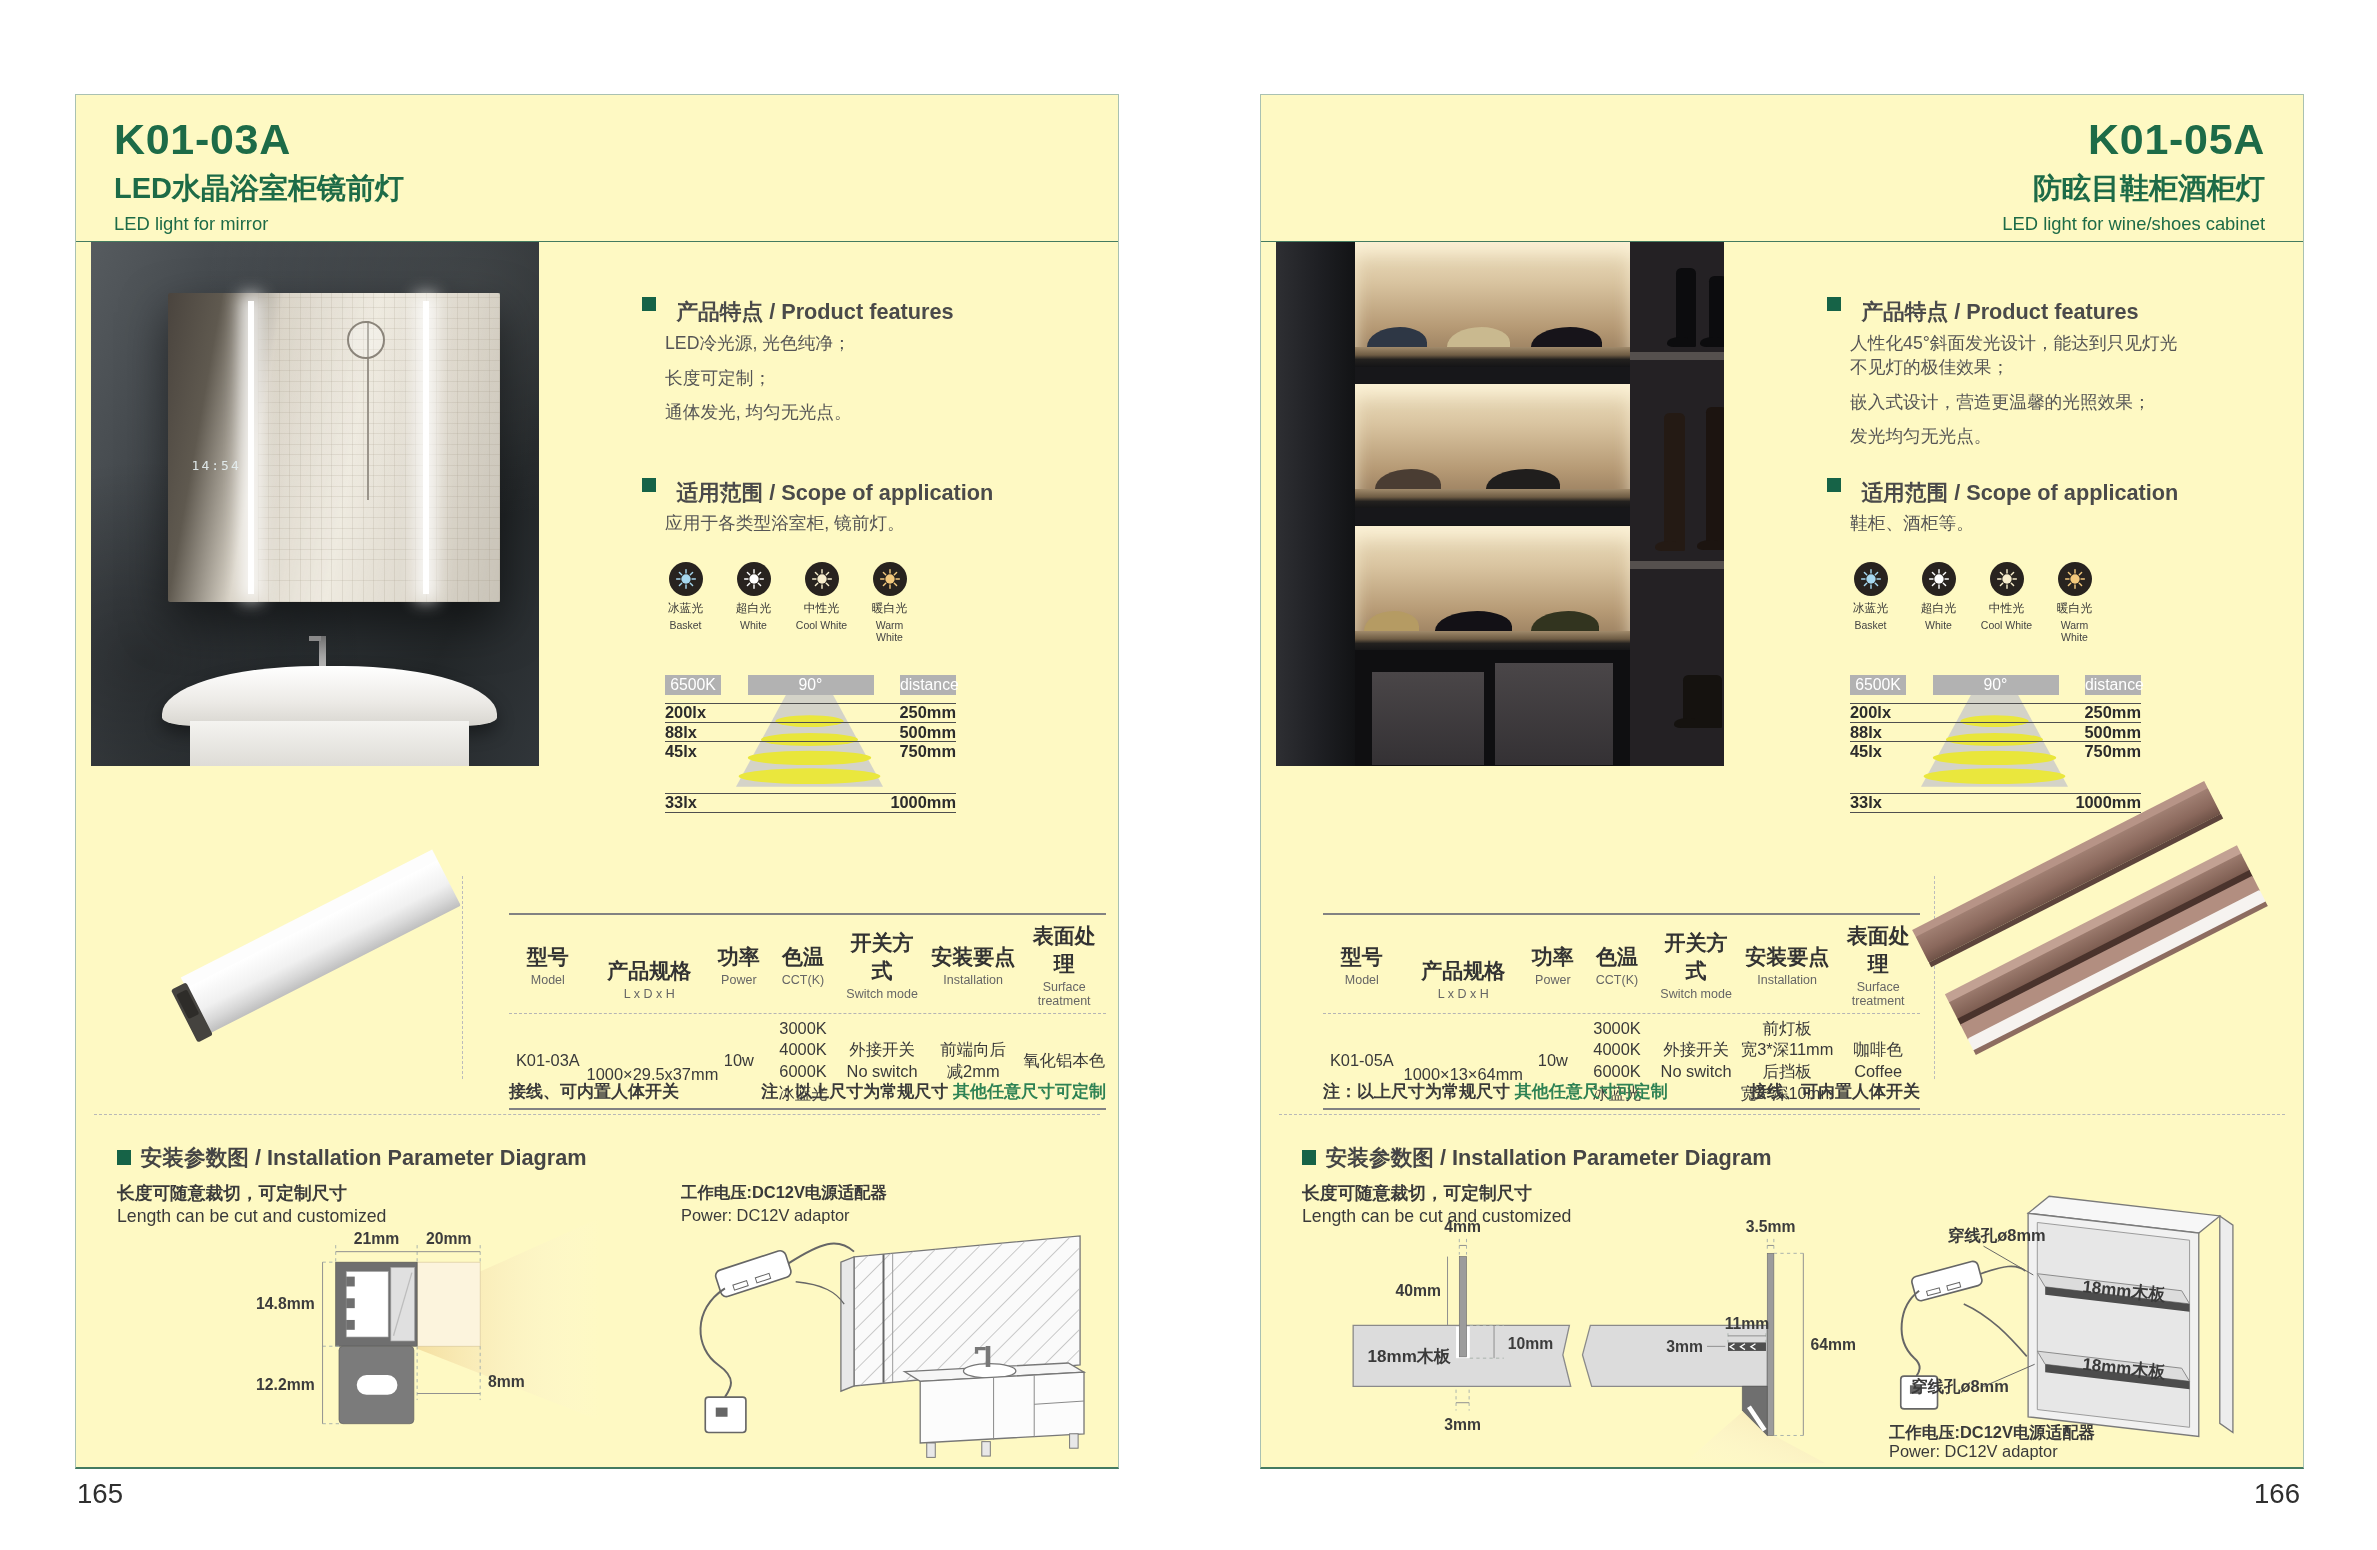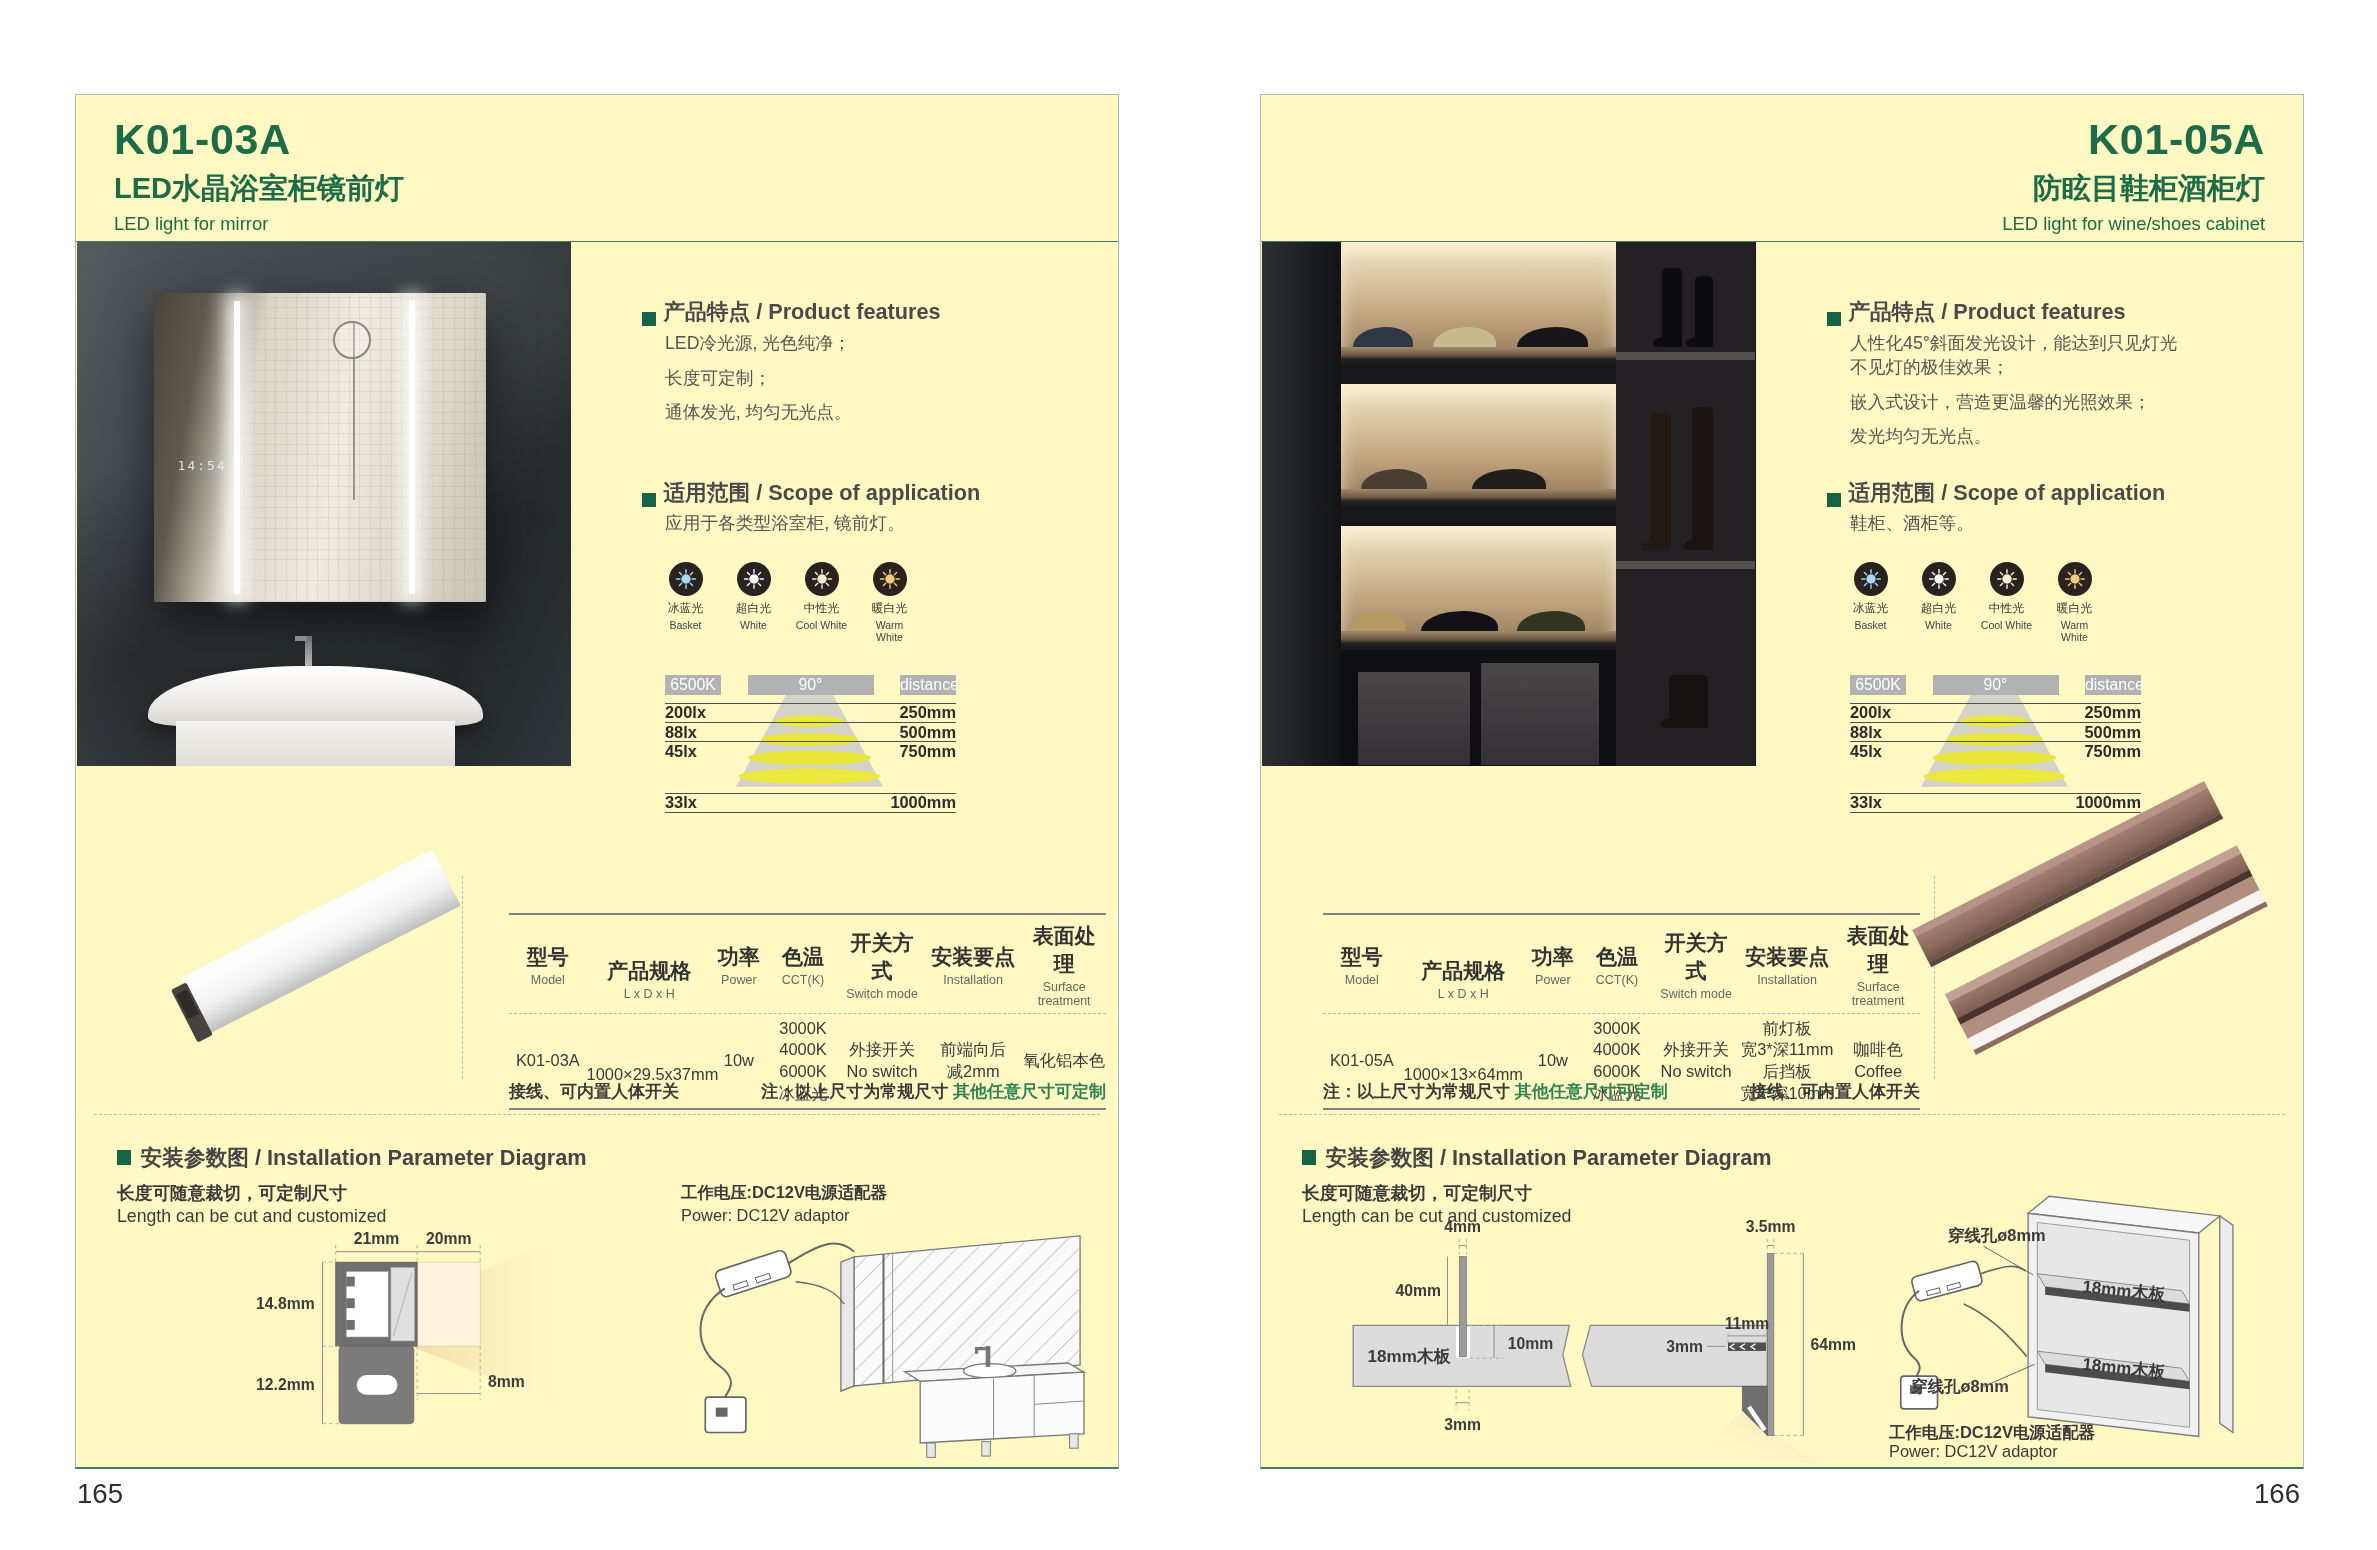--- a/index.html
+++ b/index.html
@@ -13,21 +13,21 @@
 
   
   .ph-header{position:absolute;left:0;top:0;width:100%;height:146px;border-bottom:1.3px solid #447b60;}
   .ph-inner{position:absolute;top:19.7px;}
   .page-l .ph-inner{left:38px;} .page-r .ph-inner{right:38px;text-align:right;}
   .ph-model{font-size:43px;font-weight:bold;color:#1d6b47;letter-spacing:0.7px;}
   .ph-cn{font-size:29px;font-weight:bold;color:#1d6b47;margin-top:5.3px;}
   .ph-en{font-size:18.4px;color:#1d6b47;margin-top:3.9px;}
 
   
-  .photo{position:absolute;left:1px;top:147px;width:494px;height:524px;overflow:hidden;}
+  .photo{position:absolute;left:15px;top:147px;width:448px;height:524px;overflow:hidden;}
 
   
   .pm-wall{position:absolute;inset:0;background:
     radial-gradient(120% 90% at 85% 8%, rgba(255,255,255,.10), transparent 50%),
     radial-gradient(90% 70% at 12% 80%, rgba(0,0,0,.30), transparent 55%),
     linear-gradient(115deg,#565b5f 0%,#3f4448 28%,#2c3134 55%,#232729 78%,#31363a 100%);}
   .mirror{position:absolute;left:77px;top:51px;width:332px;height:309px;border-radius:2px;
     background:linear-gradient(100deg,#4a443e 0%,#5f594f 14%,#d9d3c7 30%,#eeeae0 55%,#d6d0c4 80%,#b5afa3 100%);
     box-shadow:0 19.7px 46px rgba(0,0,0,.5);}
   .m-grid{position:absolute;left:27%;right:0;top:0;bottom:0;opacity:.8;background:
@@ -64,21 +64,21 @@
     border-radius:55% 45% 12% 10%/90% 70% 0 0;}
   .sp-bottom{position:absolute;left:0;top:408px;width:100%;height:116px;background:#0f0f11;}
   .sp-box{position:absolute;background:linear-gradient(180deg,#4a4648,#343134);}
   .sp-side{position:absolute;left:354px;top:0;width:139px;height:100%;background:#242124;}
   .sp-sshelf{position:absolute;left:0;width:100%;height:7.9px;background:#55504e;}
   .boot{position:absolute;background:#0c0c0e;border-radius:5.3px 5.3px 1.3px 1.3px;}
   .boot::after{content:'';position:absolute;left:-9.2px;bottom:0;width:21px;height:10.5px;
     background:inherit;border-radius:60% 20% 0 30%;}
 
   
-  .sec-heading{position:absolute;left:566px;display:flex;align-items:flex-end;gap:7px;
+  .sec-heading{position:absolute;left:566px;display:flex;align-items:flex-start;gap:20px;
     font-size:21.7px;font-weight:bold;color:#4a4a4a;}
   .bullet{width:14.4px;height:14.4px;background:#166347;flex:0 0 auto;}
   .features-text{position:absolute;left:589px;top:236px;font-size:17.7px;color:#555;width:407px;}
   .features-text p{margin:0 0 10.5px;white-space:pre-line;line-height:24px;}
   .scope-text{position:absolute;left:589px;top:416px;font-size:17.7px;color:#555;}
 
   .cct-row{position:absolute;left:582px;top:467px;display:flex;gap:13px;}
   .cct{width:55px;text-align:center;}
   .cct-circle{width:34px;height:34px;border-radius:50%;background:#28231f;margin:0 auto;
     display:flex;align-items:center;justify-content:center;}

